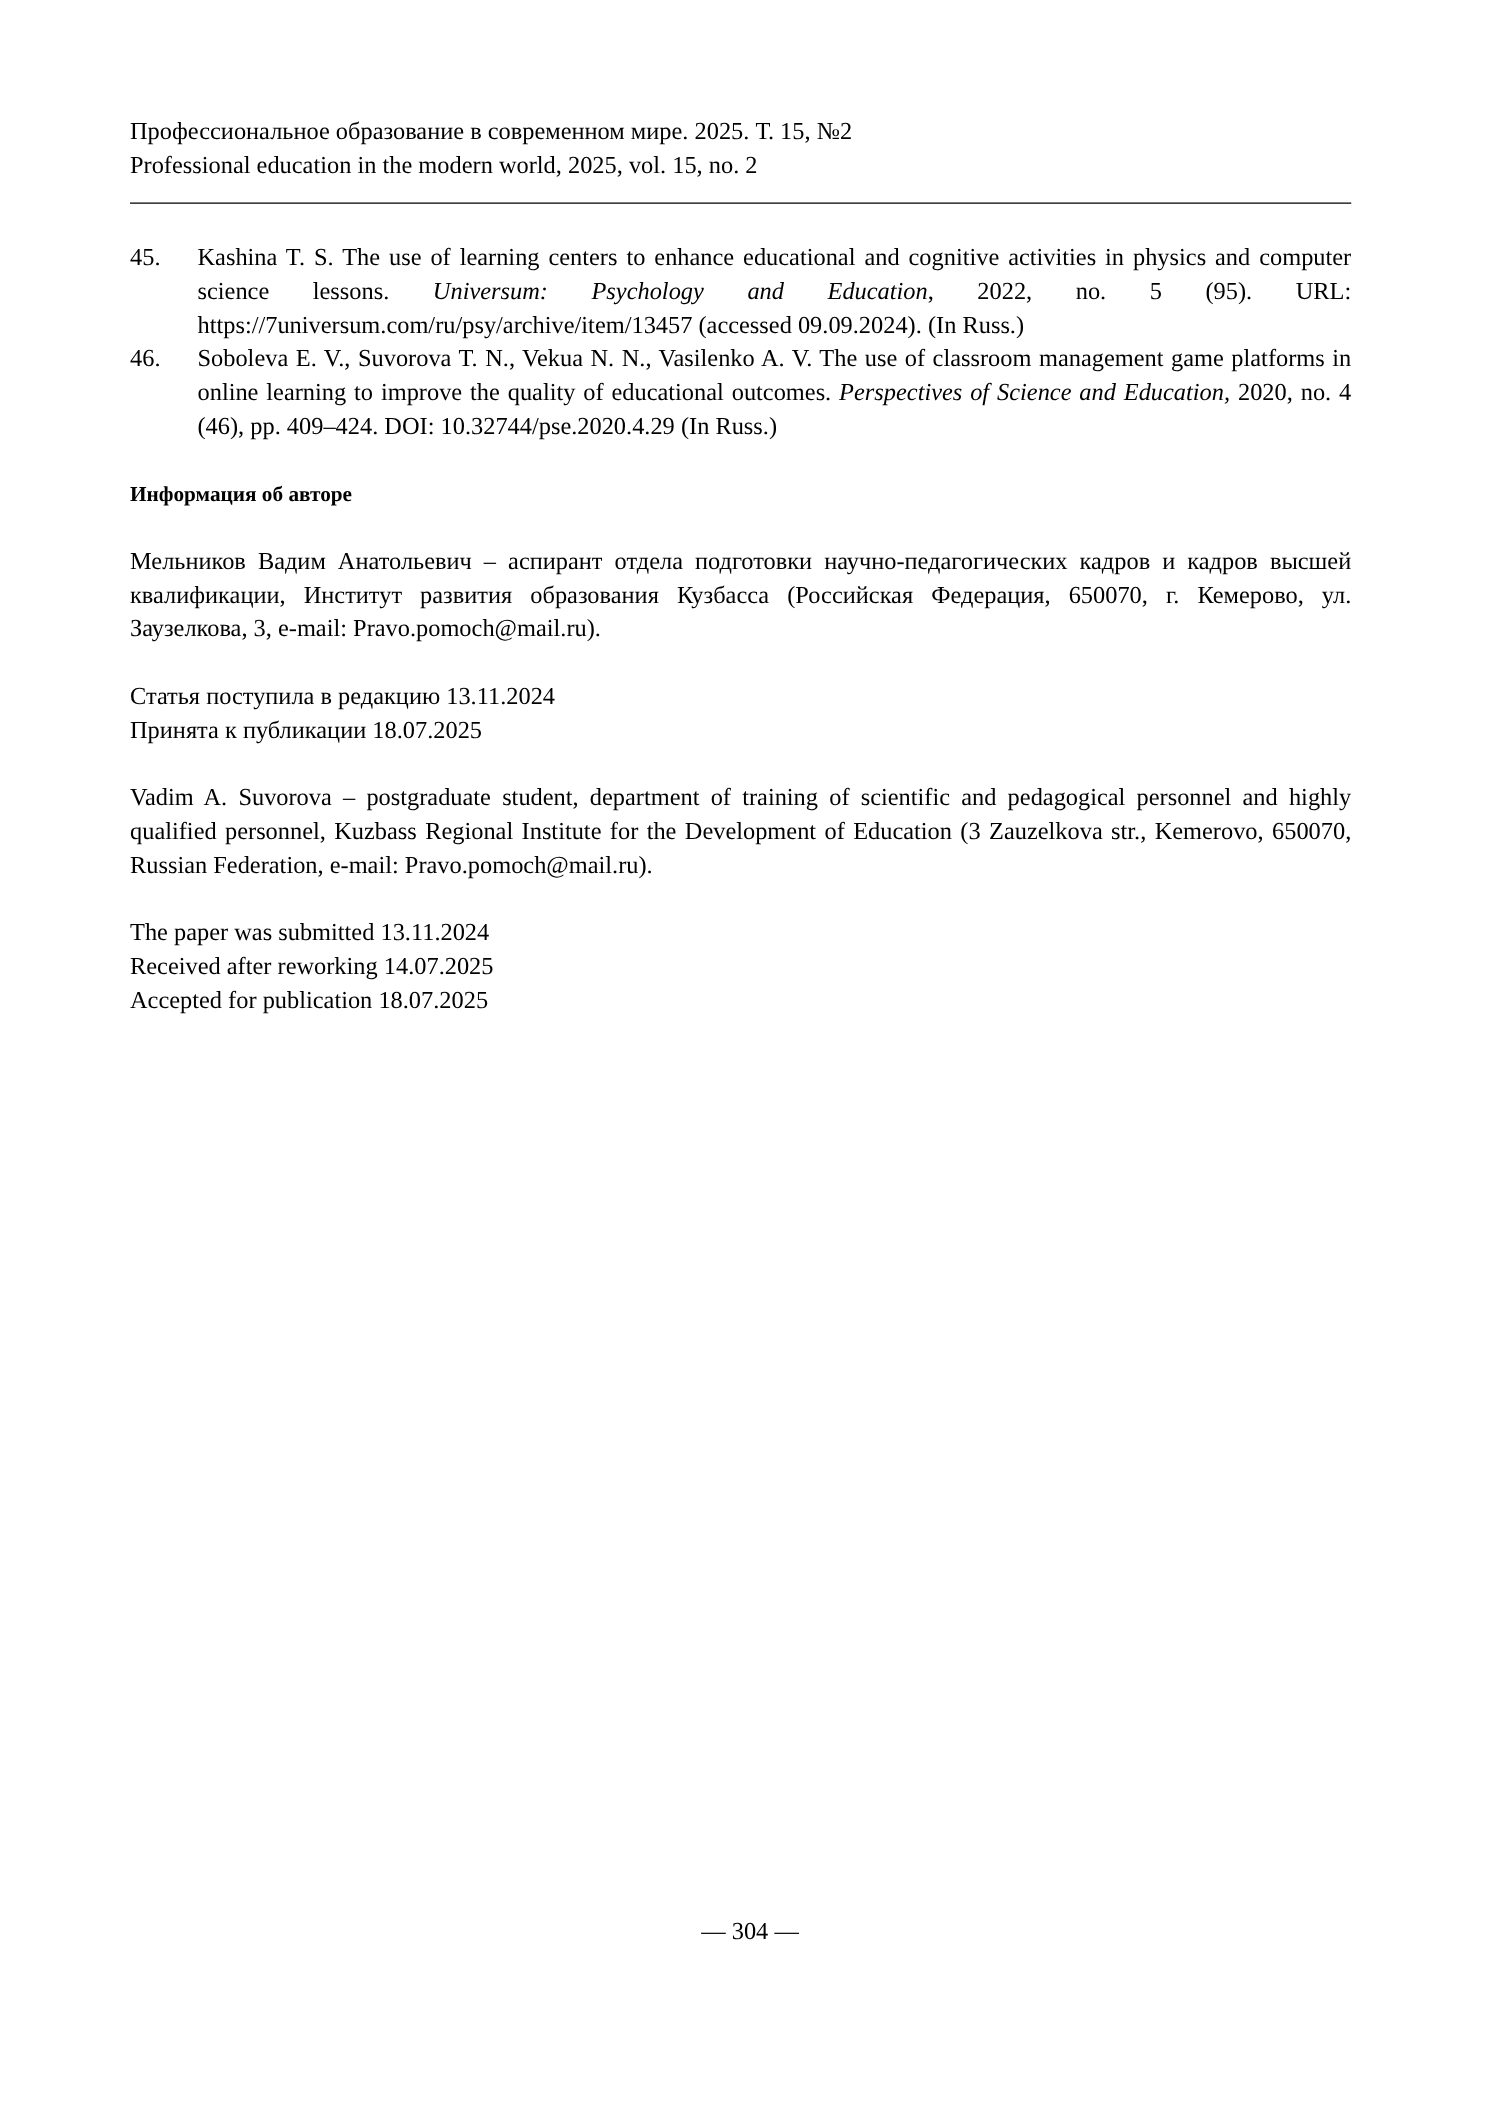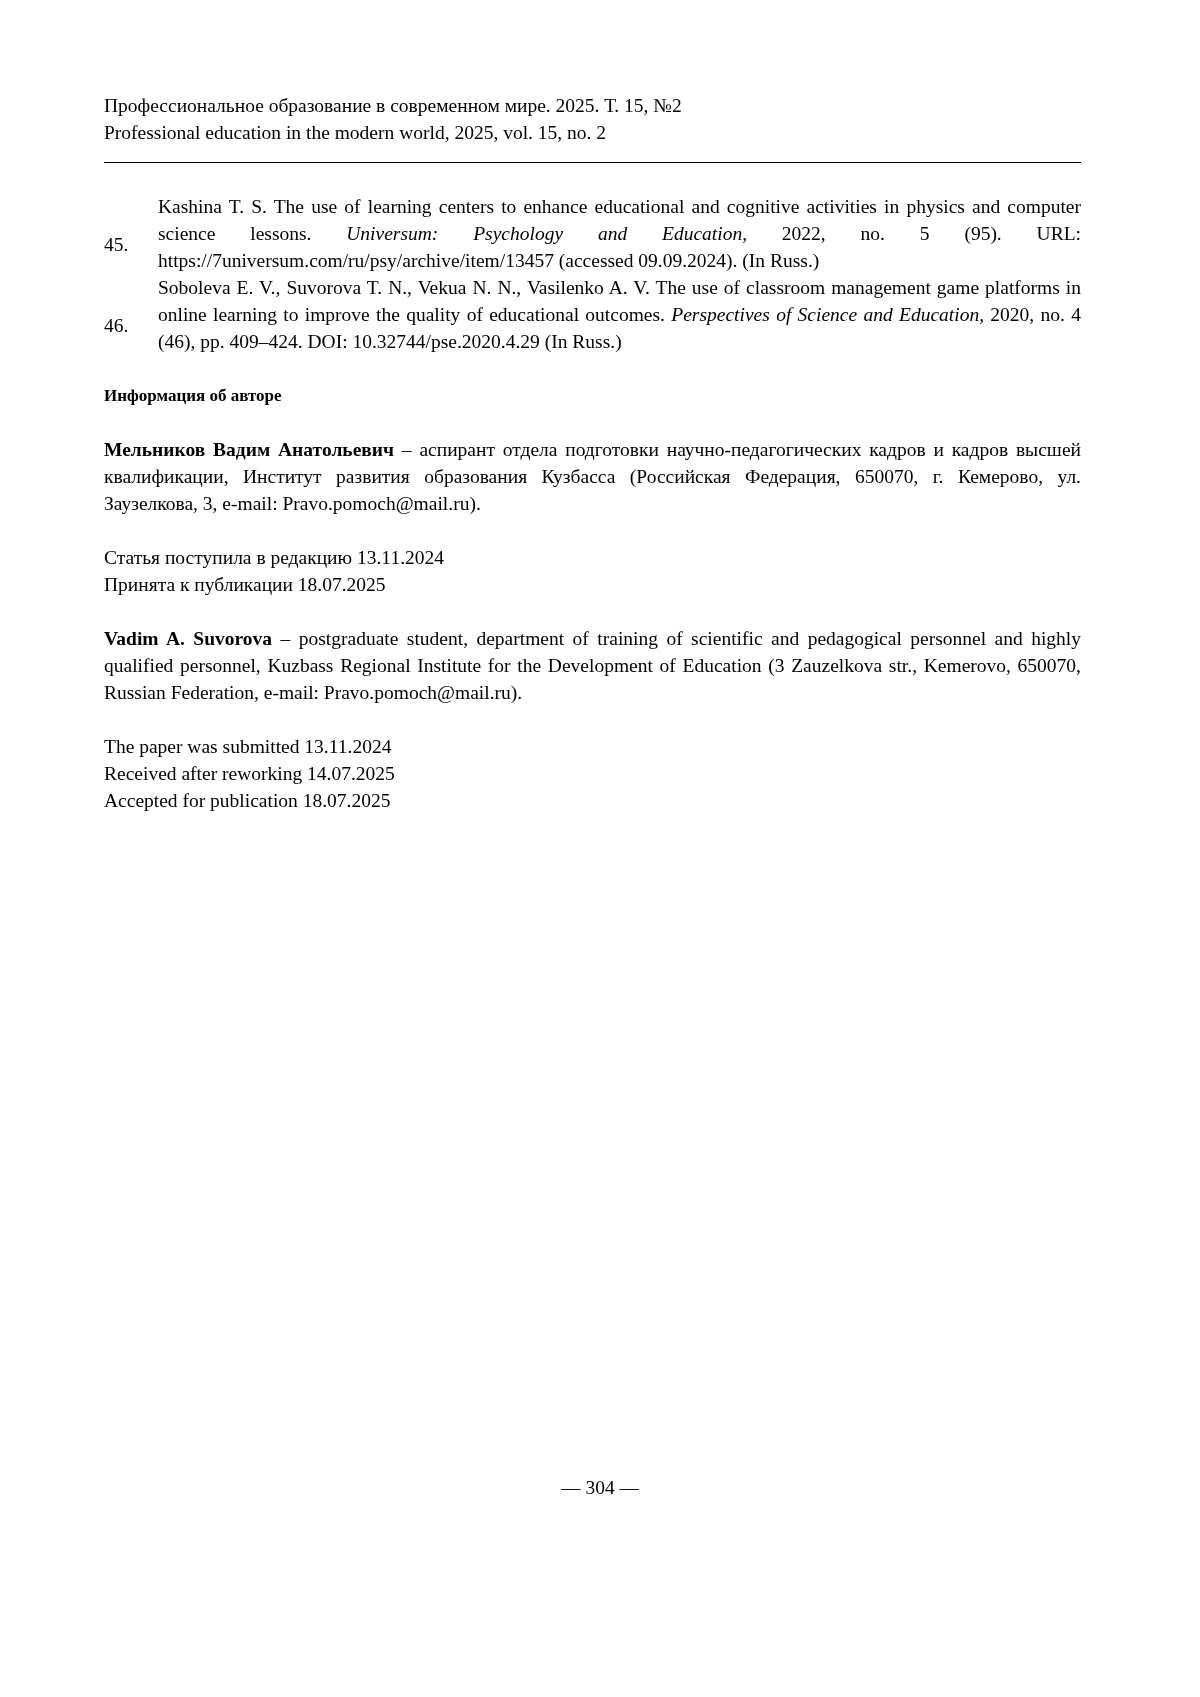--- a/index.html
+++ b/index.html
@@ -25,39 +25,39 @@
     border: none;
     border-top: 1.6px solid #000;
     margin: 16px 0 0 0;
   }
   .references {
     list-style: none;
     margin: 30px 0 0 0;
     padding: 0;
   }
   .ref { display: flex; }
-  .ref-num { flex: 0 0 54px; margin-top: 38px; }
+  .ref-num { flex: 0 0 54px; }
   .ref-body { flex: 1; text-align: justify; }
   .italic { font-style: italic; }
   .section-heading {
     font-weight: bold;
     font-size: 17px;
     margin: 27px 0;
   }
   .author-par {
     text-align: justify;
     margin: 27px 0 0 0;
   }
-  .author-name { font-weight: bold; }
+  .author-name { font-weight: normal; }
   .dates {
     margin: 27px 0 0 0;
   }
   .footer {
     position: absolute;
-    top: 1474px;
+    top: 1532px;
     left: 0;
     width: 100%;
     text-align: center;
   }
 </style>
 </head>
 <body>
 
 <div class="page">
 

